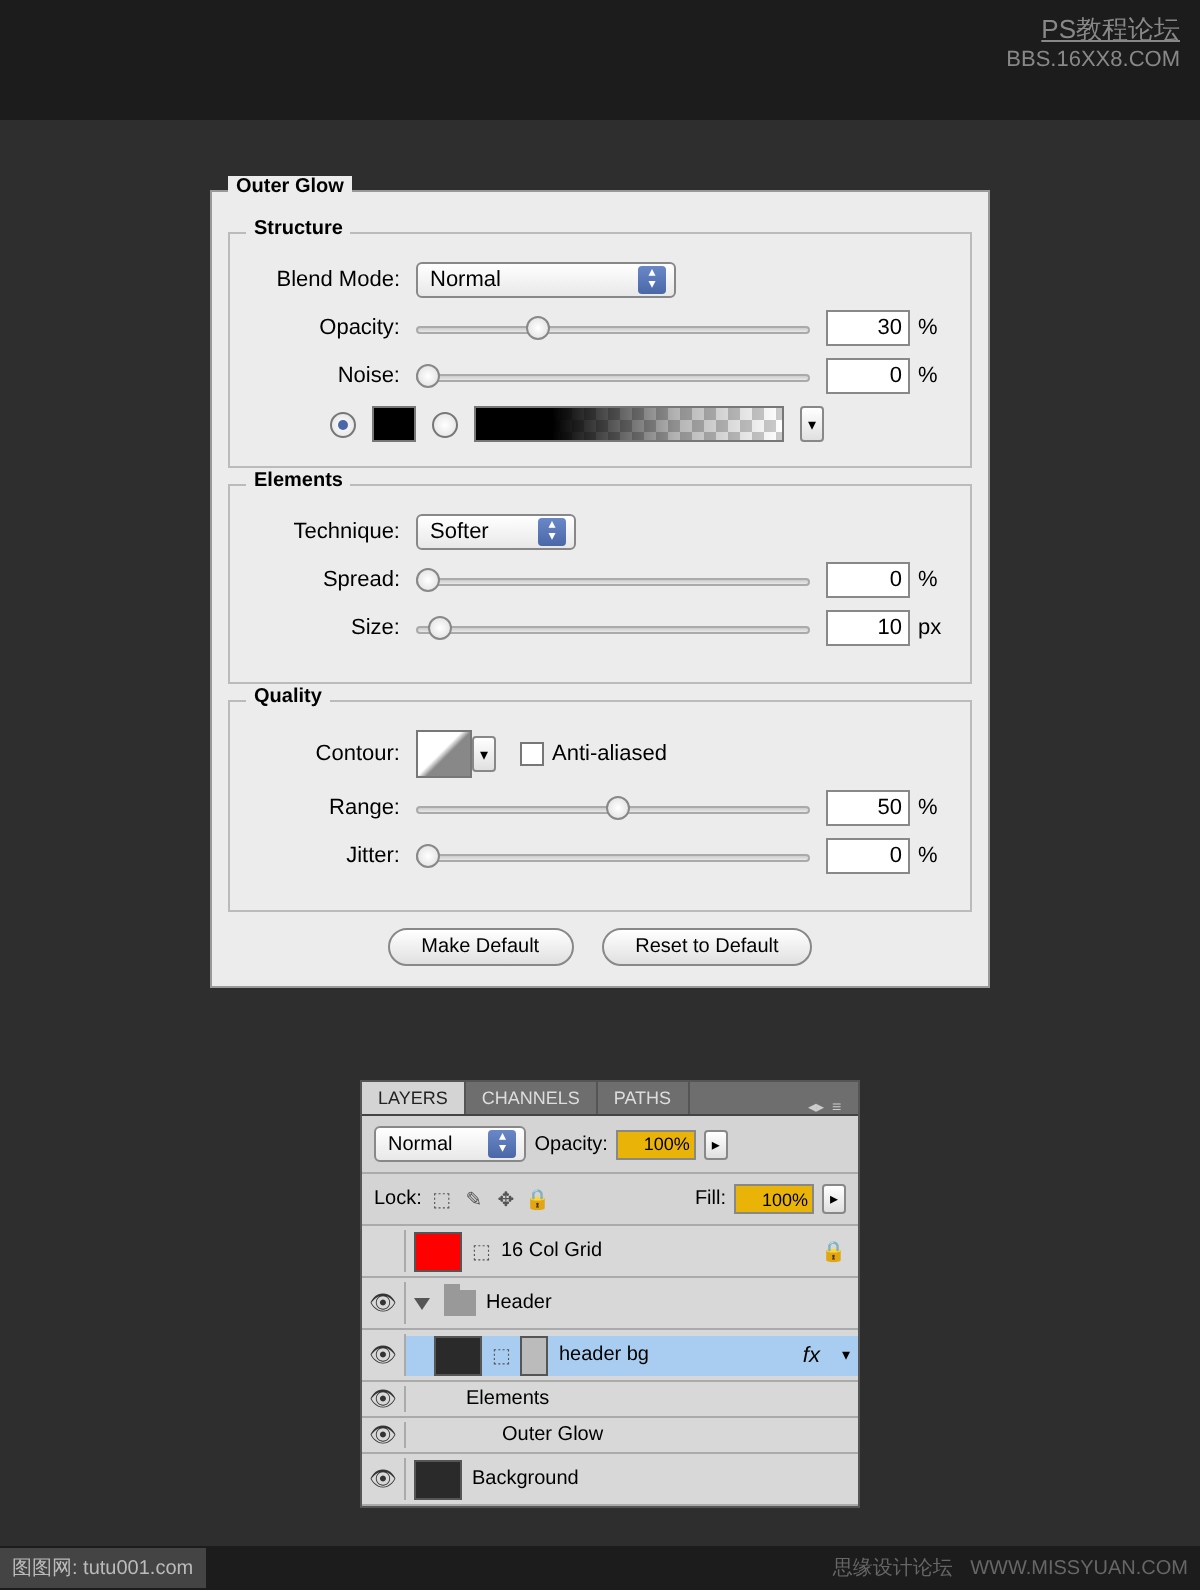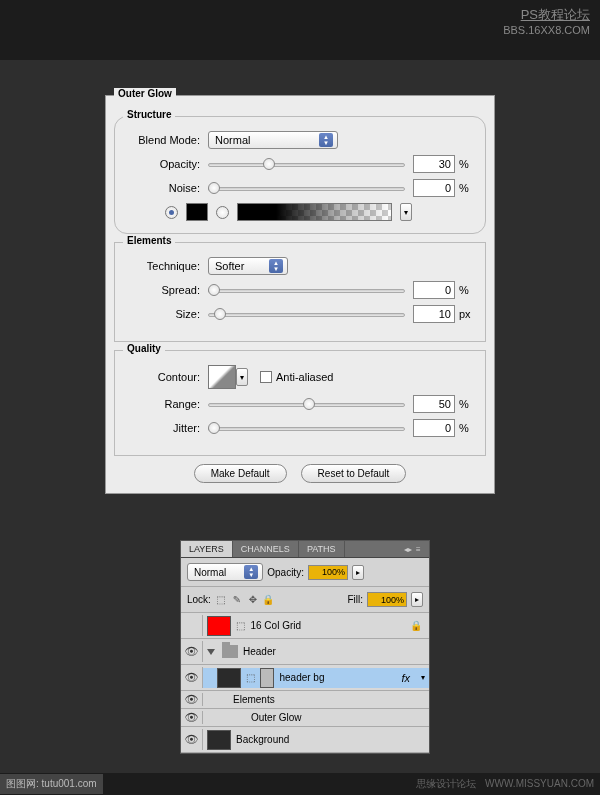--- a/index.html
+++ b/index.html
@@ -35,21 +35,21 @@
 .swatch.black { background: #000; }
 .gradient-bar { width: 155px; height: 18px; border: 1px solid #777; background: linear-gradient(to right, #000 0%, #000 25%, rgba(0,0,0,0.3) 65%, rgba(0,0,0,0) 100%), repeating-conic-gradient(#ccc 0 25%, #fff 0 50%) 0 0/12px 12px; }
 .tiny-arrow { width: 12px; height: 18px; display:flex; align-items:center; justify-content:center; border:1px solid #888; background:linear-gradient(#fff,#e0e0e0); border-radius:2px; font-size:8px; }
 .contour-box { width: 28px; height: 24px; border:1px solid #777; background: linear-gradient(135deg,#fff 0%, #fff 45%, #888 55%, #888 100%); }
 .checkbox { width:12px; height:12px; border:1px solid #777; background:#fff; margin-right:4px; }
 .btn-row { display:flex; justify-content:center; gap: 14px; margin-top: 8px; }
 .pill-btn { padding: 3px 16px; border: 1px solid #888; border-radius: 10px; background: linear-gradient(#fff,#e0e0e0); font-size: 10px; }
 
 
 .layers { position: absolute; top: 540px; left: 180px; width: 250px; background: #d4d4d4; border: 1px solid #555; font-size: 10px; }
-.tabs { display:flex; background: #6e6e6e; border-bottom:1px solid #444; }
+.tabs { display:flex; background: #6e6e6e; border-bottom:1px solid #444;align-items:flex-end; }
 .tab { padding: 3px 8px; color: #ddd; font-size: 9px; border-right:1px solid #555; }
 .tab.active { background: #d4d4d4; color:#222; }
 .tabs-extra { margin-left: auto; display:flex; align-items:center; padding-right:3px; gap:2px; }
 .tabs-extra span { width:10px; height:8px; font-size:8px; color:#ccc; }
 .panel-row { display:flex; align-items:center; padding: 5px 6px; gap:4px; border-bottom:1px solid #aaa; }
 .panel-row .lbl2 { font-size:10px; }
 .mini-in { width:40px; height:15px; border:1px solid #888; background:#eab308; font-size:9px; padding:0 2px; text-align:right; }
 .mini-sel { min-width: 60px; }
 .lock-icons { display:flex; gap:4px; }
 .lock-icons span { width:12px; height:12px; display:inline-flex; align-items:center; justify-content:center; color:#555; font-size:10px; }
@@ -78,21 +78,21 @@
 
 <div class="top-bar"></div>
 <div class="watermark-tr">
   <div class="cn">PS教程论坛</div>
   <div class="en">BBS.16XX8.COM</div>
 </div>
 
 <div class="dialog">
   <div class="fieldset-title-outer">Outer Glow</div>
 
-  <div class="fieldset" style="margin-top:10px;border-radius:13px;">
+  <div class="fieldset" style="margin-top:10px;">
     <div class="fieldset-legend">Structure</div>
     <div class="row">
       <span class="lbl">Blend Mode:</span>
       <div class="select-wrap" style="width:130px;">
         <span>Normal</span>
         <span class="select-arrows"></span>
       </div>
     </div>
     <div class="row">
       <span class="lbl">Opacity:</span>

